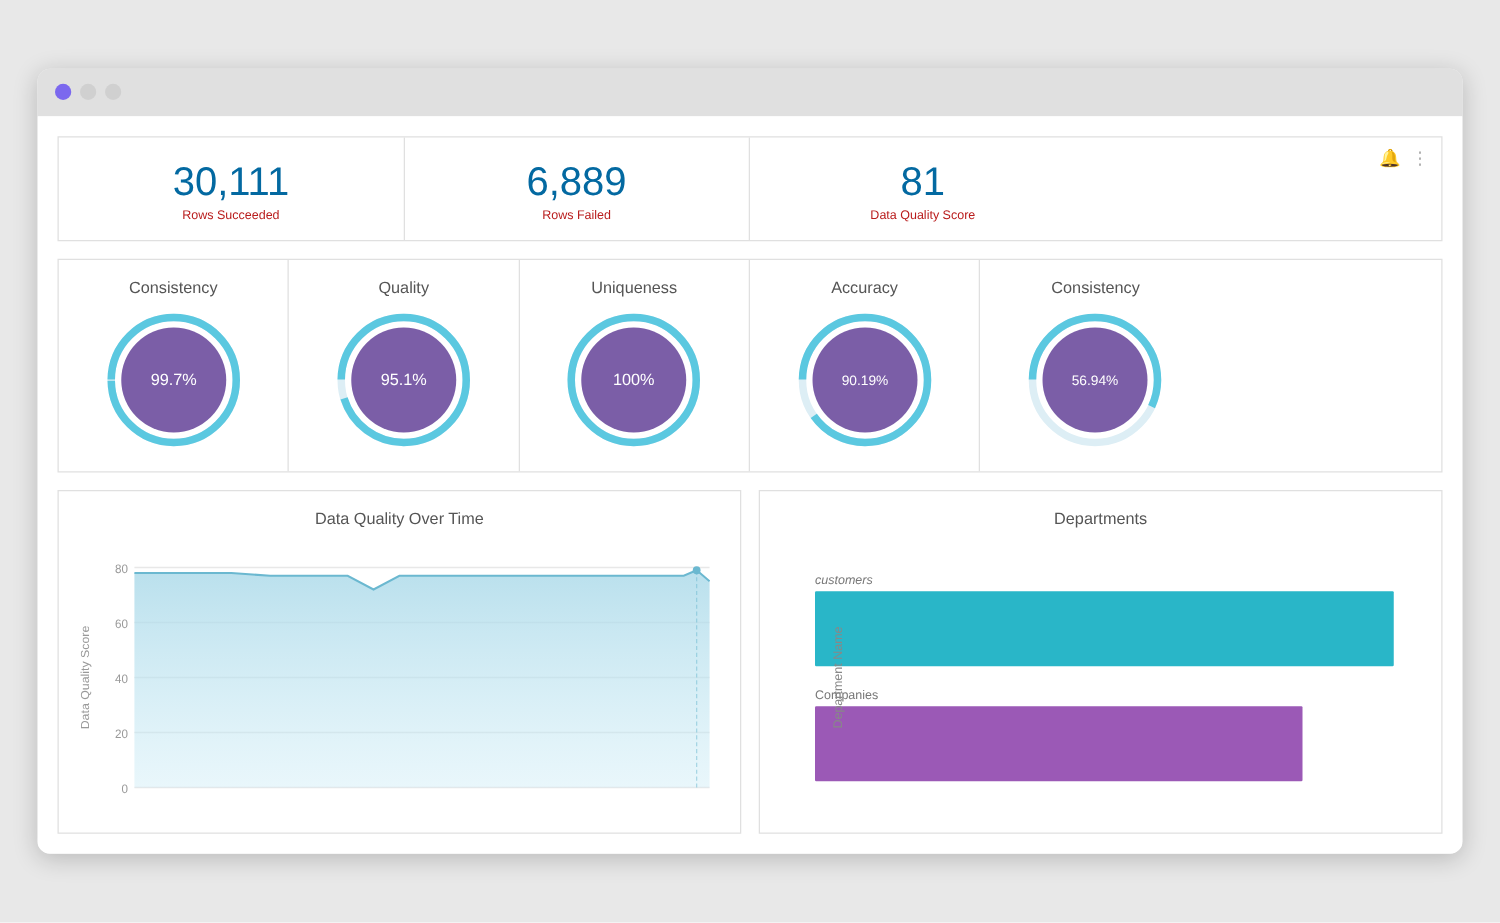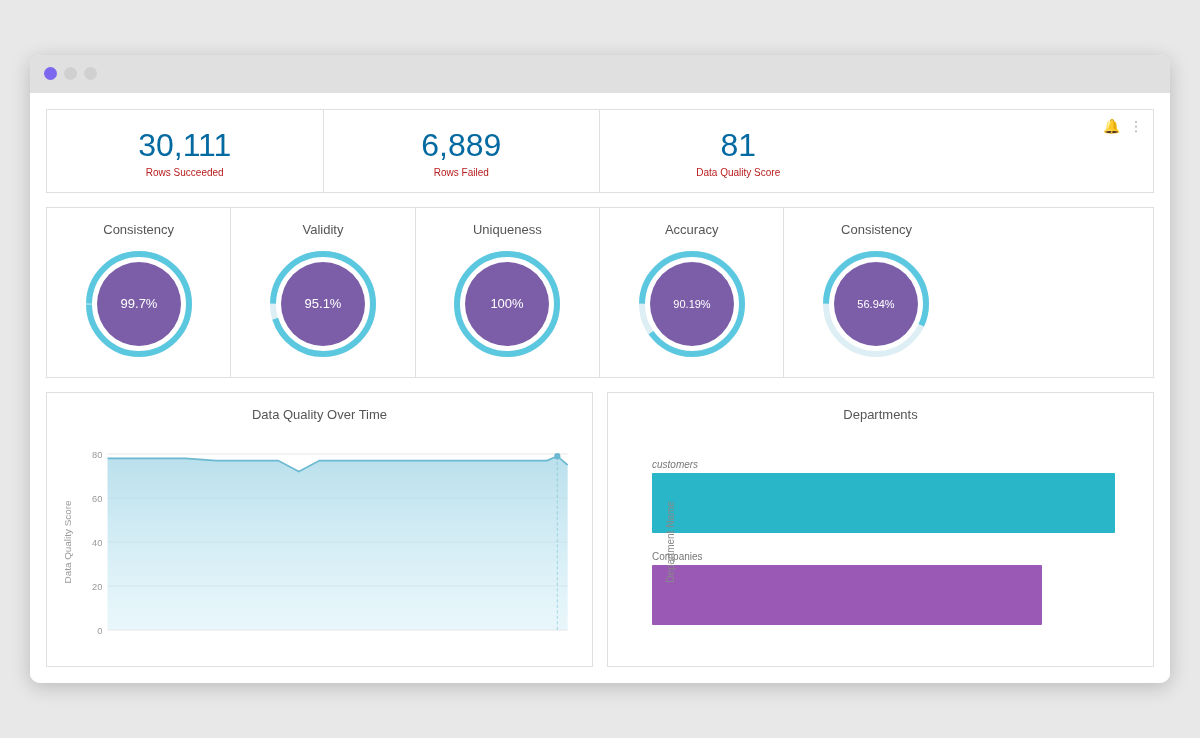--- a/index.html
+++ b/index.html
@@ -212,21 +212,21 @@
           <circle cx="55" cy="55" r="50" fill="none" stroke="#ddeef5" stroke-width="6"></circle>
           <circle cx="55" cy="55" r="50" fill="none" stroke="#5bc8e0" stroke-width="6" stroke-dasharray="313.21678756290237 0.9424777960769575" stroke-dashoffset="78.53981633974483" transform="rotate(-90 55 55)"></circle>
 
           <circle cx="55" cy="55" r="42" fill="#7b5ea7"></circle>
 
           <text x="55" y="59" text-anchor="middle" fill="white" font-size="13" font-weight="500" font-family="-apple-system,sans-serif">99.7%</text>
         </svg>
       </div>
     </div>
         <div class="gauge-card">
-      <div class="gauge-title">Validity</div>
+      <div class="gauge-title">Quality</div>
       <div class="gauge-container">
         <svg class="gauge-svg" viewBox="0 0 110 110">
 
           <circle cx="55" cy="55" r="50" fill="none" stroke="#ddeef5" stroke-width="6"></circle>
           <circle cx="55" cy="55" r="50" fill="none" stroke="#5bc8e0" stroke-width="6" stroke-dasharray="298.7654613563893 15.393804002590002" stroke-dashoffset="78.53981633974483" transform="rotate(-90 55 55)"></circle>
 
           <circle cx="55" cy="55" r="42" fill="#7b5ea7"></circle>
 
           <text x="55" y="59" text-anchor="middle" fill="white" font-size="13" font-weight="500" font-family="-apple-system,sans-serif">95.1%</text>
         </svg>

